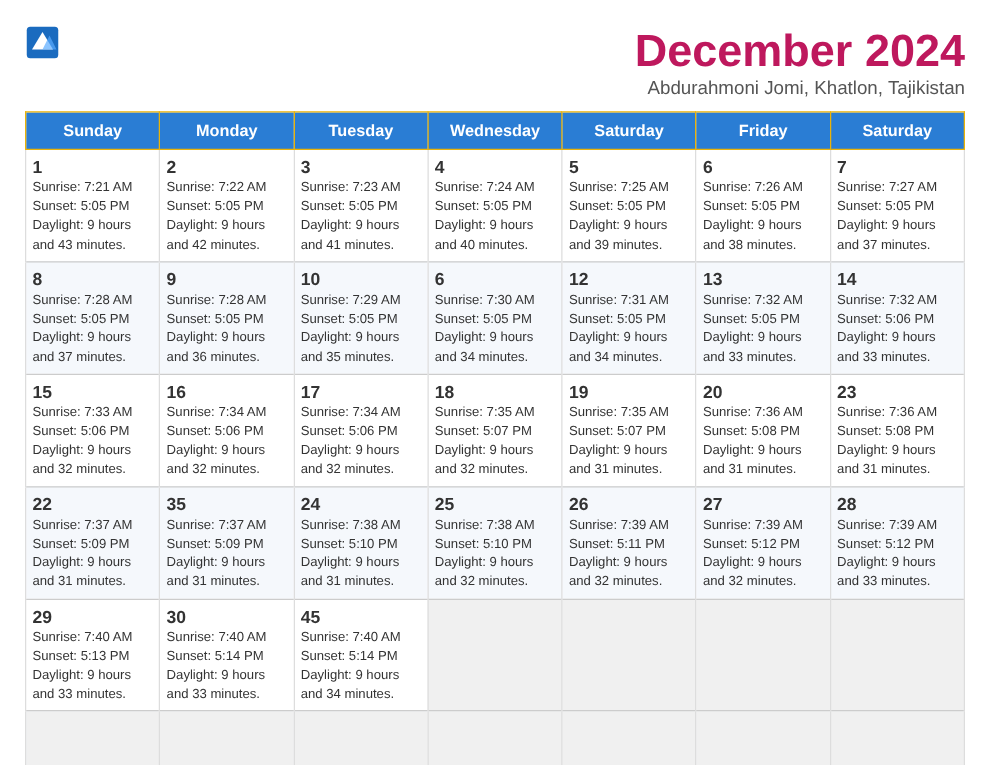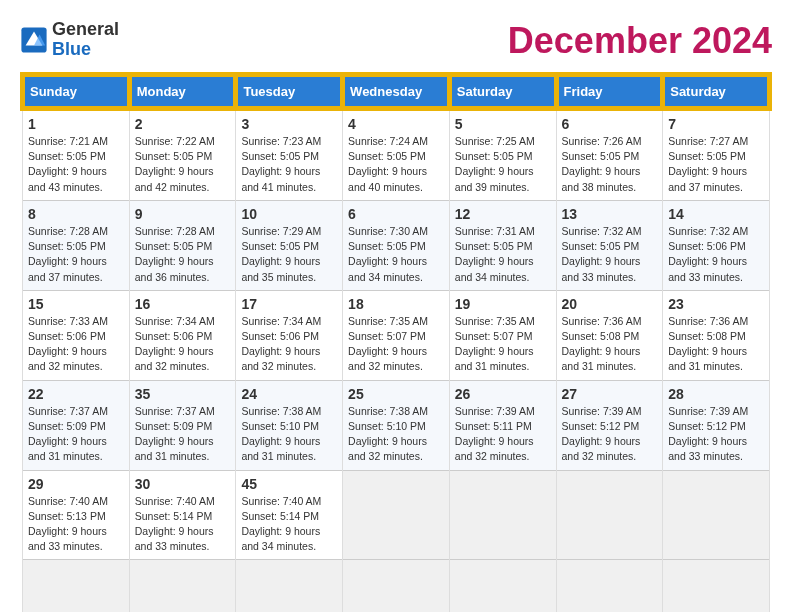--- a/index.html
+++ b/index.html
@@ -58,22 +58,22 @@
       table-layout: fixed;
     }
     thead tr {
       background-color: #2a7dd4;
       color: #fff;
     }
     thead th {
       padding: 7px 5px;
       font-size: 13px;
       font-weight: bold;
-      text-align: left;
-      border: 5px solid #eab308;
+      text-align: center;
+      border: 1px solid #eab308;
     }
     tbody tr {
       border-bottom: 1px solid #ccc;
     }
     tbody tr:nth-child(odd) {
       background-color: #fff;
     }
     tbody tr:nth-child(even) {
       background-color: #f5f8fc;
     }
@@ -104,27 +104,24 @@
 </head>
 <body>
 
 <div class="header-area">
   <div class="logo">
     <svg class="logo-icon" viewBox="0 0 40 40">
       <rect x="2" y="2" width="36" height="36" rx="4" fill="#1a6bbf"></rect>
       <polygon points="20,8 32,28 8,28" fill="white"></polygon>
       <polygon points="28,12 36,28 20,28" fill="#5aabff" opacity="0.7"></polygon>
     </svg>
-    <div class="logo-text">
-      <span class="logo-general">General</span>
-      <span class="logo-blue">Blue</span>
-    </div>
   </div>
   <div class="title-area">
     <div class="month-title">December 2024</div>
+    <div class="location-title">Abdurahmoni Jomi, Khatlon, Tajikistan</div>
   </div>
 </div>
 
 <table>
   <thead>
     <tr>
     <th>Sunday</th>
         <th>Monday</th>
         <th>Tuesday</th>
         <th>Wednesday</th>

